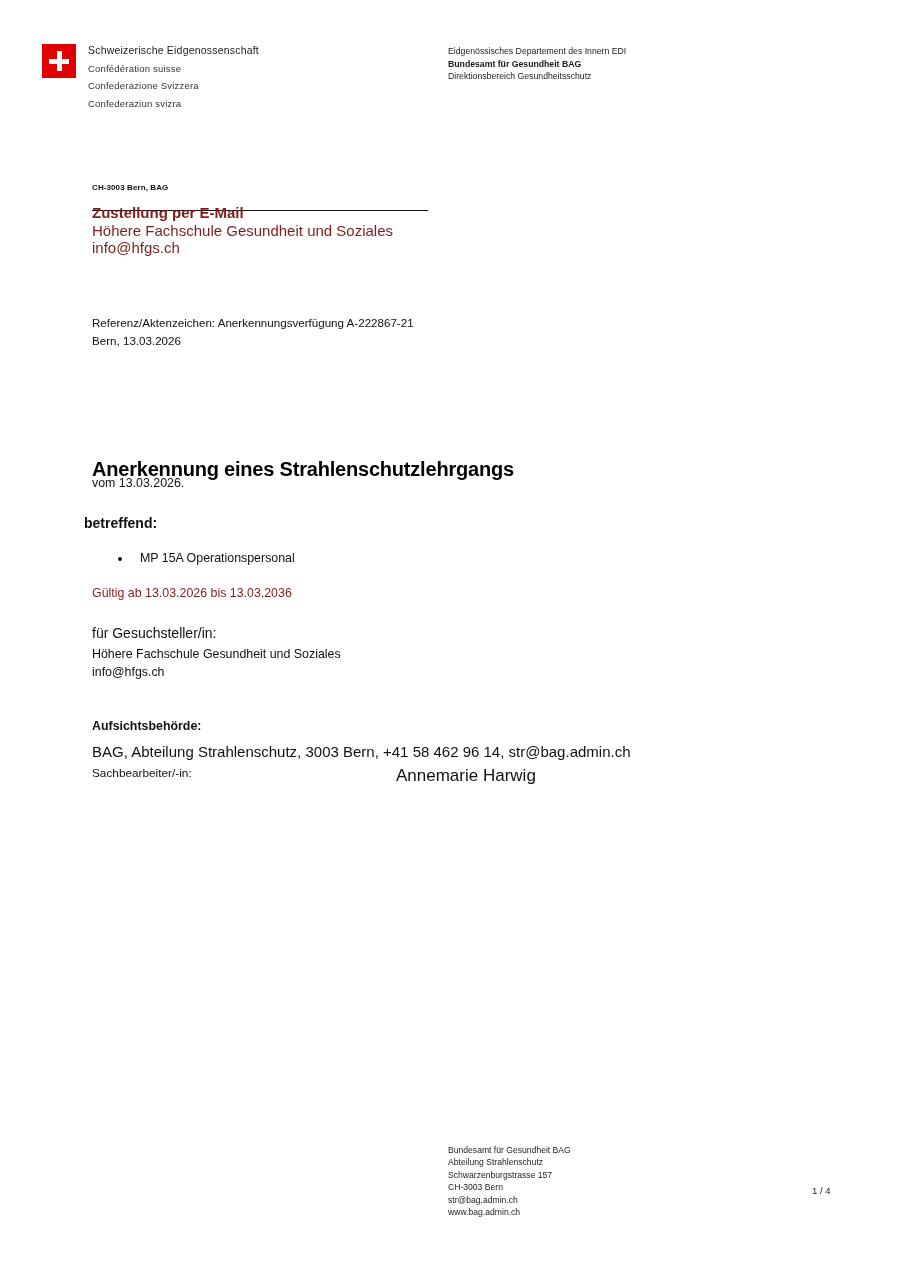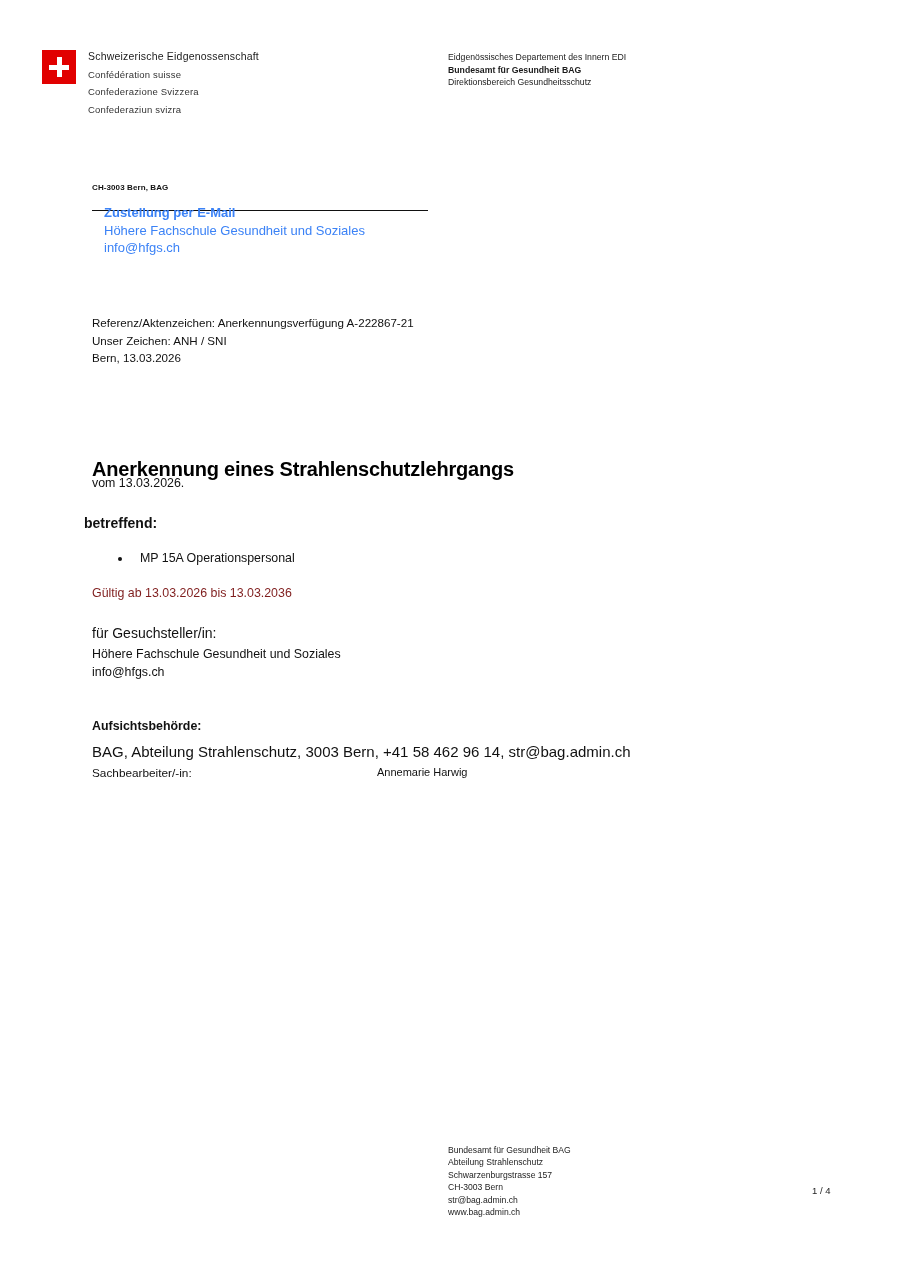--- a/index.html
+++ b/index.html
@@ -15,21 +15,21 @@
     width: 900px;
     height: 1272px;
     background: #ffffff;
     margin: 0 auto;
     overflow: hidden;
   }
 
   
   .header {
     position: absolute;
-    top: 48px;
+    top: 42px;
     left: 0;
     width: 100%;
     height: 80px;
   }
   .coat {
     position: absolute;
     left: 42px;
     top: 2px;
     width: 34px;
     height: 34px;
@@ -82,24 +82,23 @@
     font-weight: bold;
     color: #111;
     padding-bottom: 18px;
     border-bottom: 1.1px solid #111;
     letter-spacing: 0.1px;
   }
   .recipient {
     position: absolute;
     left: 92px;
     top: 204px;
-    font-size: 13px;
+    font-size: 15px;
     line-height: 17.5px;
-    color: #3b82f6;
-    margin-left: 12px;
+    color: #7f1d1d;
   }
   .recipient .b { font-weight: bold; }
 
   
   .refblock {
     position: absolute;
     left: 92px;
     top: 314px;
     font-size: 11.6px;
     line-height: 17.5px;
@@ -182,23 +181,23 @@
   }
   .handler-label {
     position: absolute;
     left: 92px;
     top: 766px;
     font-size: 11.8px;
     color: #111;
   }
   .handler-name {
     position: absolute;
-    left: 377px;
+    left: 396px;
     top: 766px;
-    font-size: 11px;
+    font-size: 17px;
     color: #111;
   }
 
   
   .footer {
     position: absolute;
     left: 448px;
     top: 1144px;
     font-size: 8.6px;
     line-height: 12.4px;
@@ -237,21 +236,20 @@
 
   <div class="sender-line">CH-3003 Bern, BAG</div>
   <div class="recipient">
     <div class="b">Zustellung per E-Mail</div>
     <div>Höhere Fachschule Gesundheit und Soziales</div>
     <div>info@hfgs.ch</div>
   </div>
 
   <div class="refblock">
     <div>Referenz/Aktenzeichen: Anerkennungsverfügung A-222867-21</div>
-    <div>Unser Zeichen: ANH / SNI</div>
     <div>Bern, 13.03.2026</div>
   </div>
 
   <h1 class="title">Anerkennung eines Strahlenschutzlehrgangs</h1>
   <div class="subtitle">vom 13.03.2026.</div>
 
   <div class="lbl-betreffend">betreffend:</div>
   <ul class="course-list">
     <li>MP 15A Operationspersonal</li>
   </ul>

